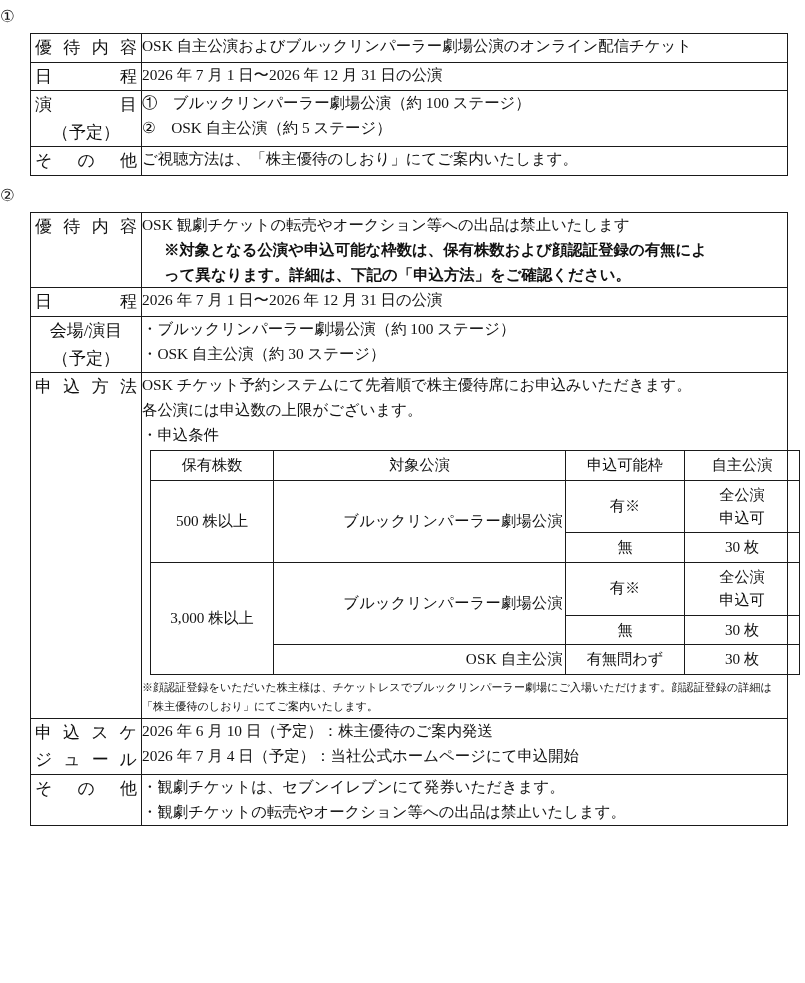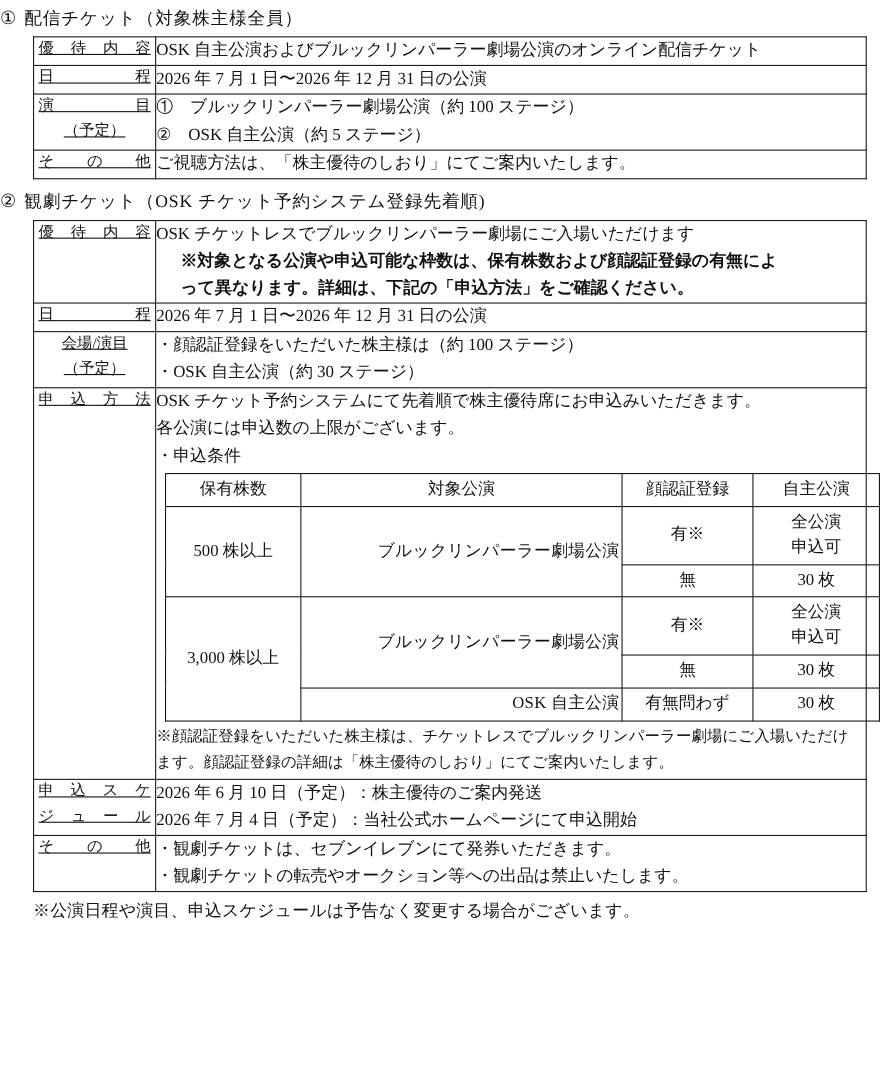--- a/index.html
+++ b/index.html
@@ -47,25 +47,24 @@
     margin-left: 30px;
   }
   table.doc > tbody > tr > td {
     border: 1px solid #1a1a1a;
     vertical-align: top;
     padding: 0;
   }
   td.lbl {
     width: 110px;
     text-align: center;
-    font-size: 14px;
+    font-size: 17px;
     padding: 5px 6px 6px 6px;
     line-height: 1.62;
     white-space: nowrap;
-    text-decoration: underline;
   }
   td.val {
     padding: 5px 8px 6px 9px;
     line-height: 1.62;
     font-size: 15.4px;
   }
   .lbl-spread {
     display: block;
     text-align: justify;
     text-align-last: justify;
@@ -98,21 +97,21 @@
     padding-left: 10px;
     letter-spacing: 0.3px;
   }
   .c-shares { width: 118px; }
   .c-perf   { width: 287px; }
   .c-face   { width: 114px; }
   .c-quota  { width: 110px; }
   .quota2 { line-height: 1.45; }
 
   .note-small {
-    font-size: 14px;
+    font-size: 11px;
     line-height: 1.7;
     padding: 3px 2px 2px 0px;
     letter-spacing: 0.1px;
   }
 
   .footnote {
     margin-left: 30px;
     margin-top: 7px;
     font-size: 15.4px;
     letter-spacing: 0.2px;
@@ -125,21 +124,20 @@
 </style>
 </head>
 <body>
 
 <div class="page">
 
   <div class="top-gap"></div>
 
   <div class="section-head">
     <span class="sec-num">①</span>
-    <span class="sec-title">配信チケット（対象株主様全員）</span>
   </div>
   <div class="head-gap"></div>
 
   <table class="doc">
     <tbody>
       <tr>
         <td class="lbl">
           <span class="lbl-spread">優待内容</span>
         </td>
         <td class="val">
@@ -172,71 +170,70 @@
           <span class="ln">ご視聴方法は、「株主優待のしおり」にてご案内いたします。</span>
         </td>
       </tr>
     </tbody>
   </table>
 
   <div class="gap-between"></div>
 
   <div class="section-head">
     <span class="sec-num">②</span>
-    <span class="sec-title">観劇チケット（OSK チケット予約システム登録先着順)</span>
   </div>
   <div class="head-gap"></div>
 
   <table class="doc">
     <tbody>
       <tr>
         <td class="lbl">
           <span class="lbl-spread">優待内容</span>
         </td>
         <td class="val">
-          <span class="ln">OSK チケットレスでブルックリンパーラー劇場にご入場いただけます</span>
+          <span class="ln">OSK 観劇チケットの転売やオークション等への出品は禁止いたします</span>
           <span class="ln indent">※対象となる公演や申込可能な枠数は、保有株数および顔認証登録の有無によ</span>
           <span class="ln indent">って異なります。詳細は、下記の「申込方法」をご確認ください。</span>
         </td>
       </tr>
       <tr>
         <td class="lbl">
           <span class="lbl-spread">日程</span>
         </td>
         <td class="val">
           <span class="ln">2026 年 7 月 1 日〜2026 年 12 月 31 日の公演</span>
         </td>
       </tr>
       <tr>
         <td class="lbl">
           <span class="lbl-center">会場/演目</span>
           <span class="lbl-center">（予定）</span>
         </td>
         <td class="val">
-          <span class="ln">・顔認証登録をいただいた株主様は（約 100 ステージ）</span>
+          <span class="ln">・ブルックリンパーラー劇場公演（約 100 ステージ）</span>
           <span class="ln">・OSK 自主公演（約 30 ステージ）</span>
         </td>
       </tr>
 
       <tr>
         <td class="lbl">
           <span class="lbl-spread">申込方法</span>
         </td>
         <td class="val">
           <span class="ln">OSK チケット予約システムにて先着順で株主優待席にお申込みいただきます。</span>
           <span class="ln">各公演には申込数の上限がございます。</span>
           <span class="ln">・申込条件</span>
 
           <div class="cond-wrap">
             <table class="inner">
               <tbody>
                 <tr>
                   <th class="c-shares">保有株数</th>
                   <th class="c-perf">対象公演</th>
-                  <th class="c-face">顔認証登録</th>
+                  <th class="c-face">申込可能枠</th>
                   <th class="c-quota">自主公演</th>
                 </tr>
 
                 <tr>
                   <td class="c-shares" rowspan="2">500 株以上</td>
                   <td class="c-perf perf" rowspan="2">ブルックリンパーラー劇場公演</td>
                   <td class="c-face">有※</td>
                   <td class="c-quota quota2">
                     <span class="lbl-center">全公演</span>
                     <span class="lbl-center">申込可</span>
@@ -289,15 +286,14 @@
           <span class="lbl-spread">その他</span>
         </td>
         <td class="val">
           <span class="ln">・観劇チケットは、セブンイレブンにて発券いただきます。</span>
           <span class="ln">・観劇チケットの転売やオークション等への出品は禁止いたします。</span>
         </td>
       </tr>
     </tbody>
   </table>
 
-  <div class="footnote">※公演日程や演目、申込スケジュールは予告なく変更する場合がございます。</div>
 
 </div>
 
 </body></html>

